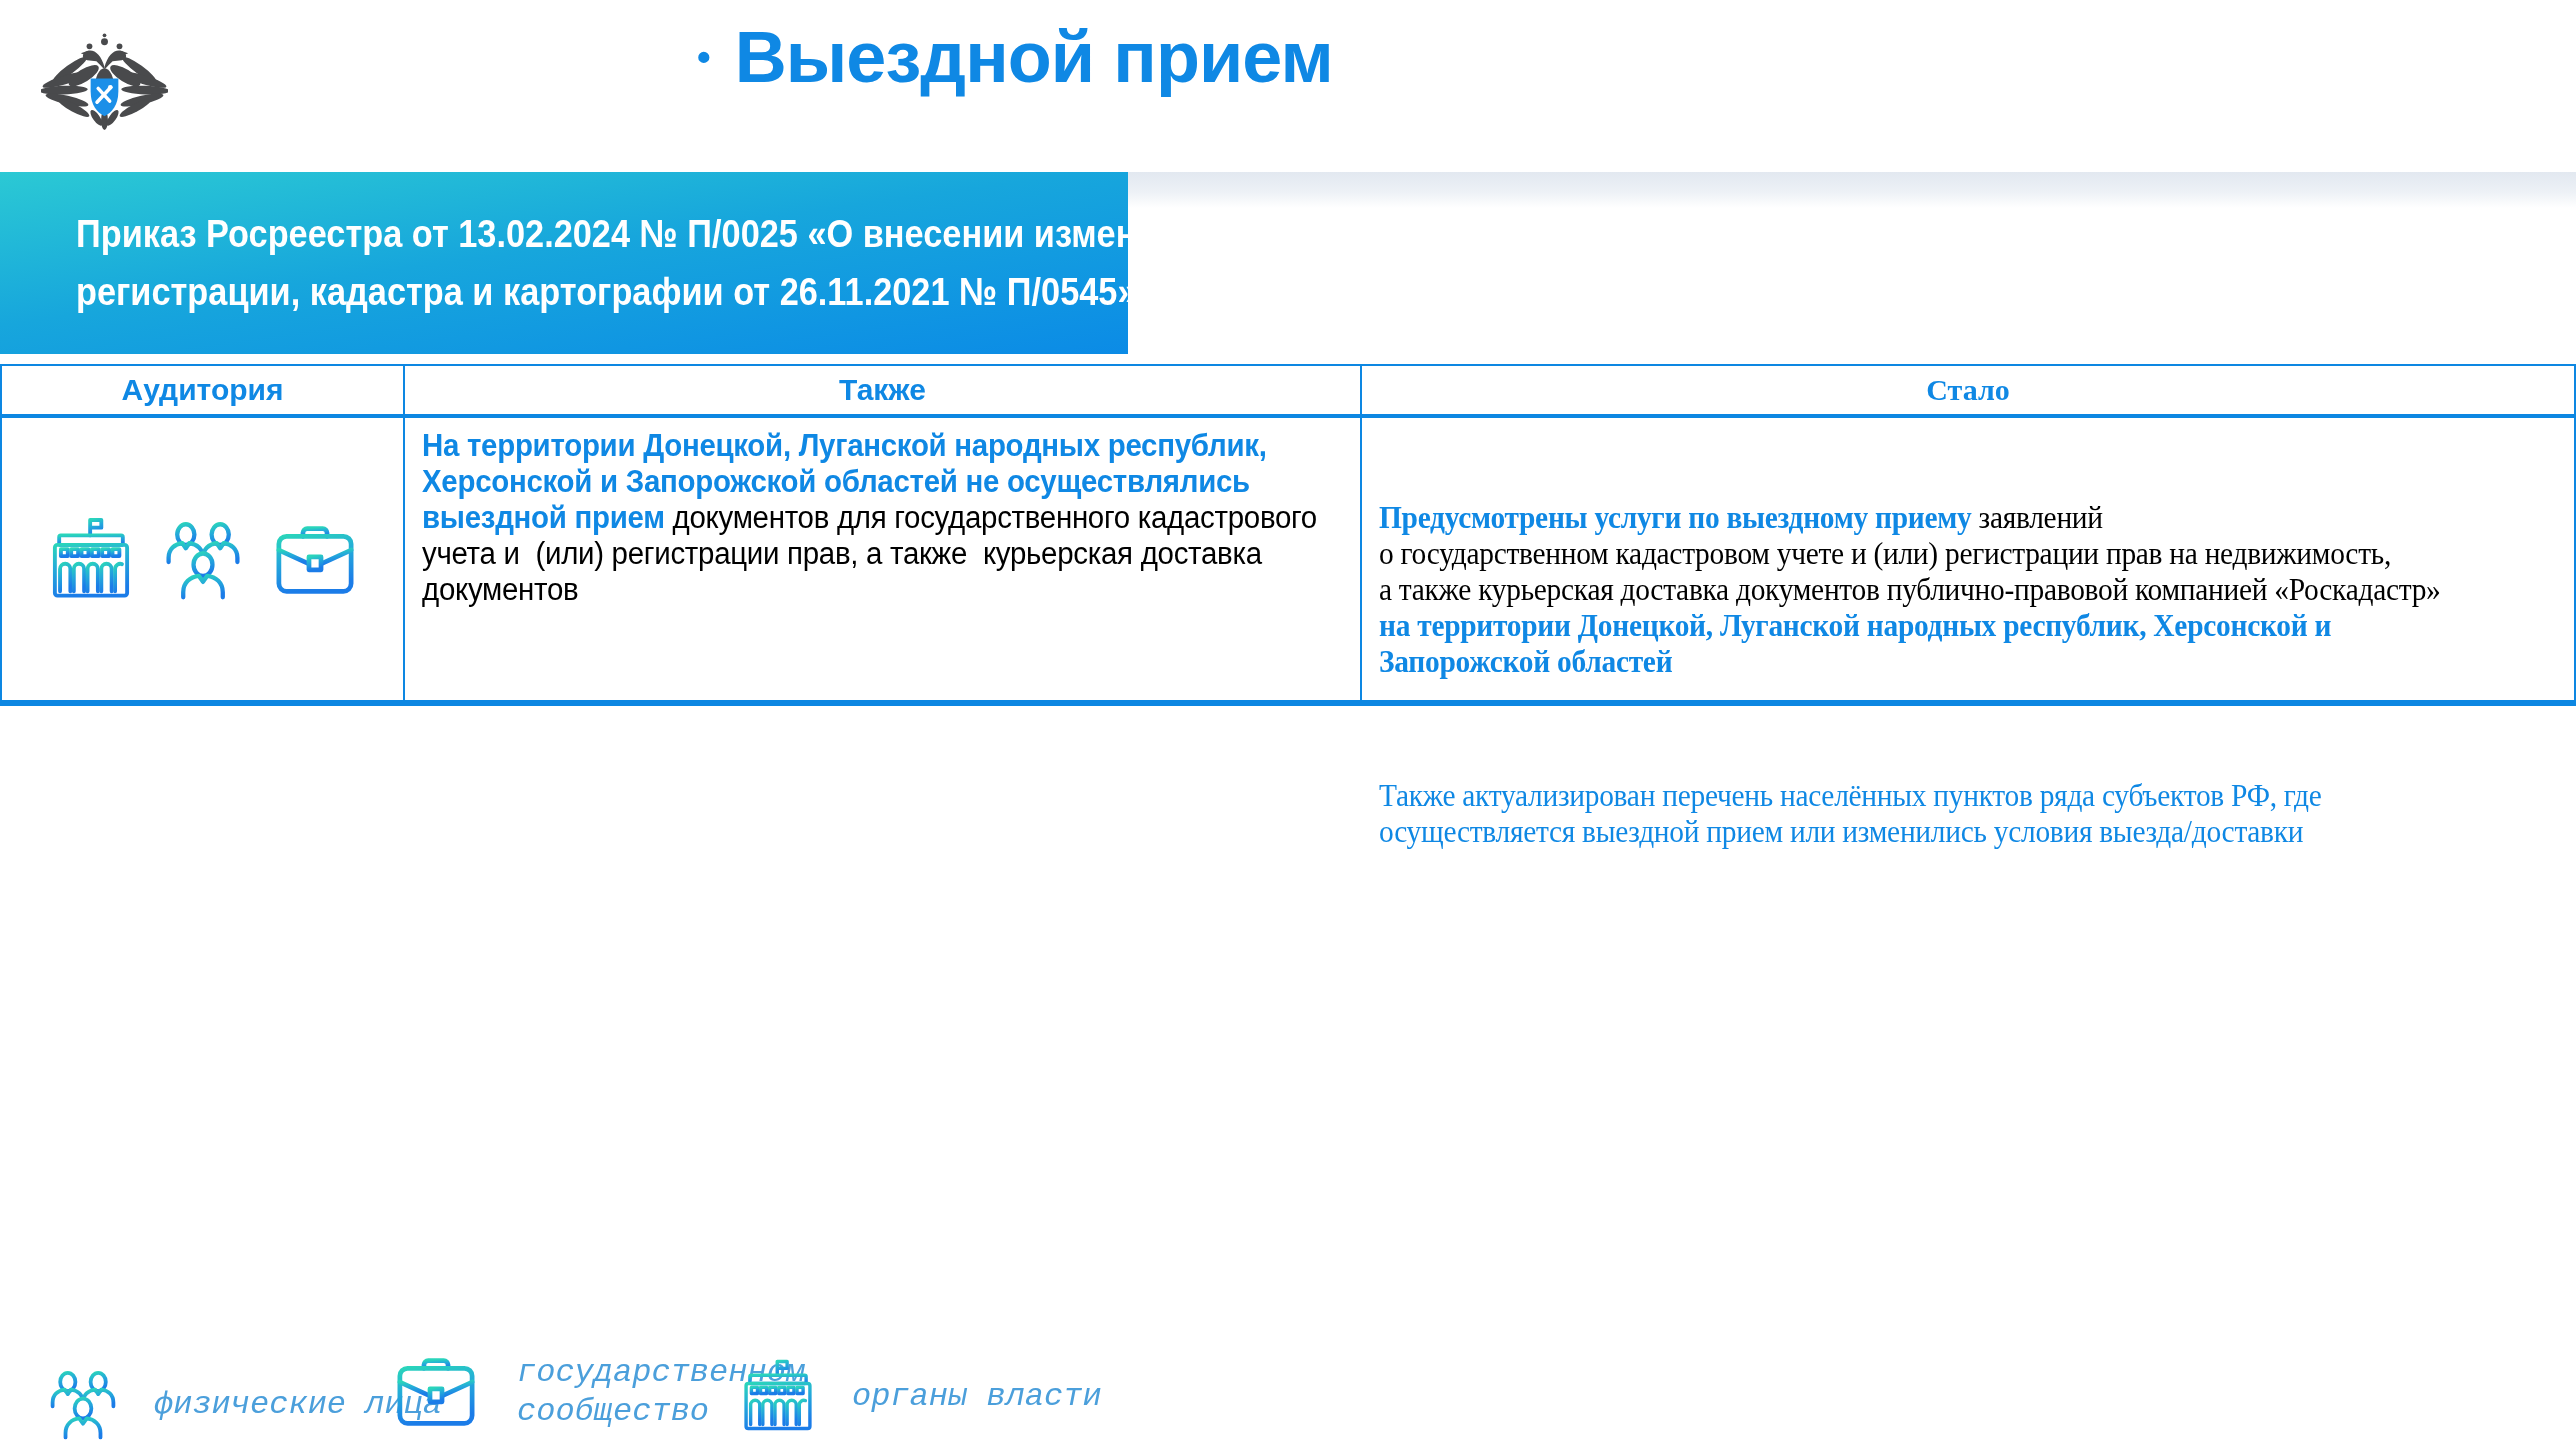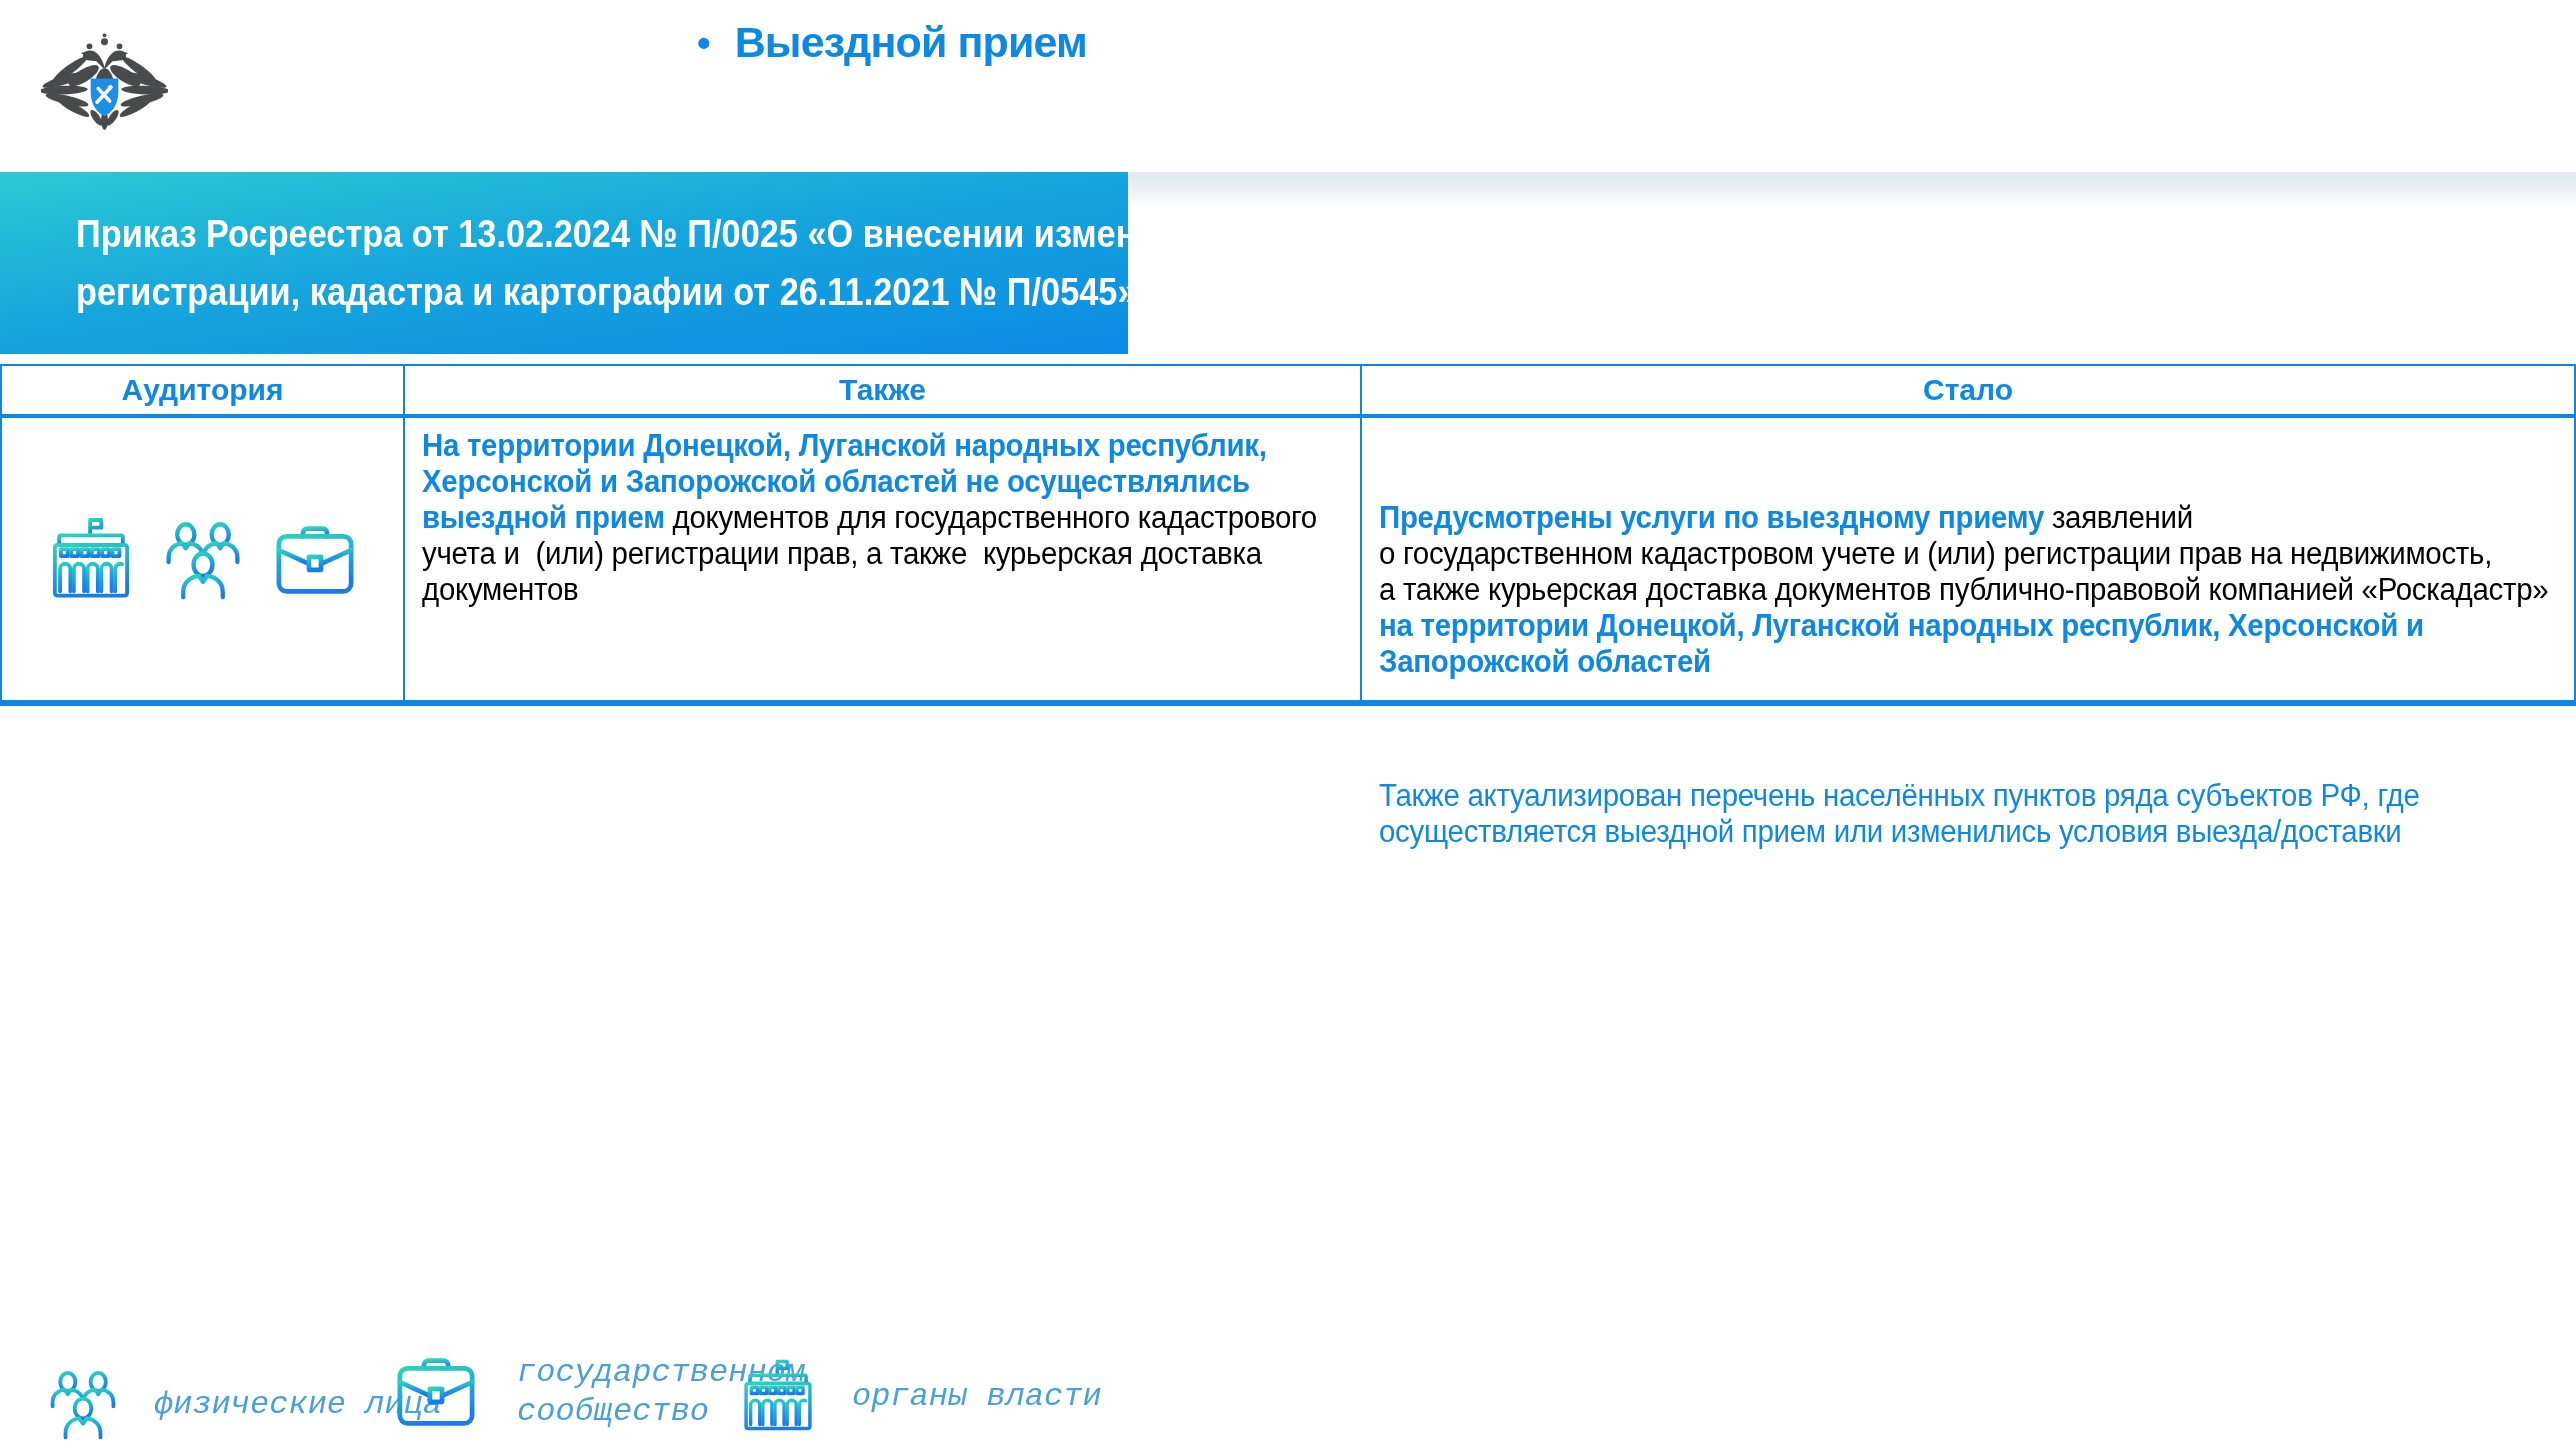--- a/index.html
+++ b/index.html
@@ -15,41 +15,41 @@
   }
   *{margin:0;padding:0;box-sizing:border-box;}
   html,body{width:2576px;height:1449px;background:#fff;overflow:hidden;
     font-family:"Liberation Sans","DejaVu Sans",sans-serif;}
   .page{position:relative;width:2576px;height:1449px;background:#fff;}
 
   
   .logo{position:absolute;left:41px;top:17px;width:127px;height:129px;}
   .title-row{position:absolute;left:697px;top:15.5px;display:flex;align-items:center;gap:24px;}
   .bullet{color:var(--accent);font-size:39px;line-height:53px;font-weight:bold;}
-  .title{color:var(--accent);font-size:43px;font-weight:bold;letter-spacing:-0.9px;white-space:nowrap;}
+  .title{color:var(--accent);font-size:72px;font-weight:bold;letter-spacing:-0.9px;white-space:nowrap;}
 
   
   .stripe{position:absolute;left:0;top:172px;width:2576px;height:36px;
     background:linear-gradient(#e2e8f0 0,#edf1f6 55%,rgba(255,255,255,0) 100%);}
 
   
   .banner{position:absolute;left:0;top:172px;width:1128px;height:182px;overflow:hidden;
     background:linear-gradient(172deg,var(--banner-top) 0%,#17a6dc 45%,var(--banner-bottom) 100%);}
   .banner-text{position:absolute;left:76px;top:33px;width:150%;
     transform:scaleX(0.88);transform-origin:0 0;}
   .banner-text div{color:#fff;font-size:39px;font-weight:bold;line-height:58px;white-space:pre;}
 
   
   .ctable{position:absolute;left:0;top:364px;width:2576px;
     border-top:2.6px solid var(--border);border-bottom:6px solid var(--border);
     border-left:2.6px solid var(--border);border-right:2.6px solid var(--border);}
   .trow{display:flex;width:100%;}
   .c1{width:403px;border-right:2.6px solid var(--border);flex:none;}
   .c2{width:957px;border-right:2.6px solid var(--border);flex:none;}
-  .c3{flex:1;}
+  .c3{flex:1;font-family:Liberation Serif, serif;}
   .thead{height:52px;border-bottom:4.3px solid var(--border);}
   .th{display:flex;align-items:center;justify-content:center;
     color:var(--accent);font-size:30px;font-weight:bold;}
   .tbody{height:282px;}
   .audience-cell{display:flex;align-items:center;justify-content:center;gap:26px;padding-top:0;}
   .audience-cell svg{width:86px;height:101px;}
   .text-cell{padding:10.3px 15.5px 0 17px;}
   .condense{transform:scaleX(0.95);transform-origin:0 0;width:105.3%;
     font-size:31px;line-height:36px;letter-spacing:-0.3px;white-space:pre-wrap;color:#000;}
   .para{white-space:pre-wrap;}

